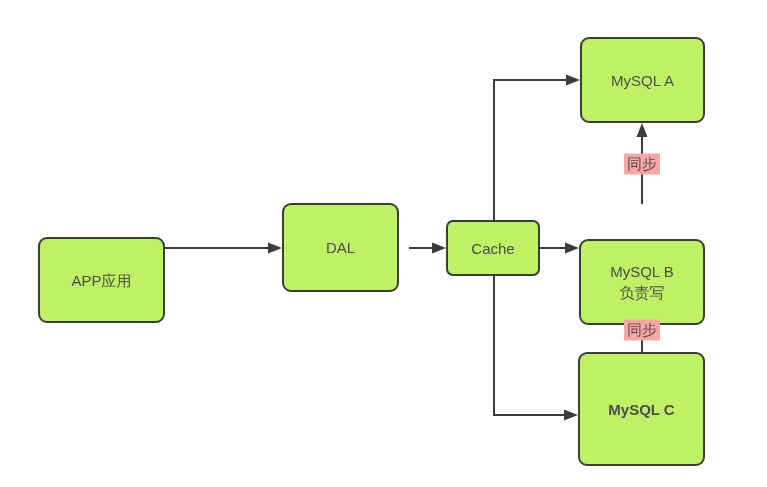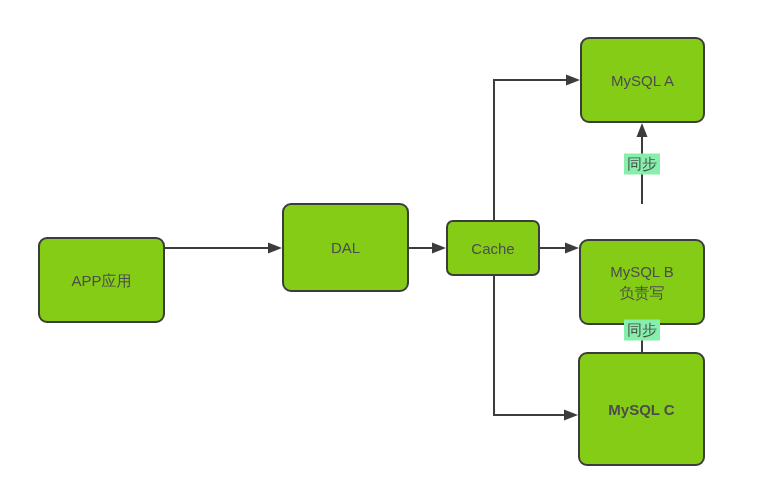--- a/index.html
+++ b/index.html
@@ -15,41 +15,41 @@
   .connector-layer {
     position: absolute;
     left: 0; top: 0;
     width: 767px; height: 487px;
   }
   .node {
     position: absolute;
     box-sizing: border-box;
     border: 2px solid #3c3c3c;
     border-radius: 9px;
-    background: #84cc16;
+    background: #bef264;
     display: flex;
     align-items: center;
     justify-content: center;
     text-align: center;
     color: #4d4d4d;
     font-size: 15px;
     line-height: 1.4;
     white-space: pre-line;
   }
   .node.square { border-radius: 7px; }
   .node-app     { left: 38px;  top: 204px; width: 127px; height: 86px; margin-top: 33px; }
-  .node-dal     { left: 282px; top: 203px; width: 127px; height: 89px; }
+  .node-dal     { left: 282px; top: 203px; width: 117px; height: 89px; }
   .node-cache   { left: 446px; top: 220px; width: 94px;  height: 56px; }
   .node-mysql-a { left: 580px; top: 37px;  width: 125px; height: 86px; }
   .node-mysql-b { left: 579px; top: 204px; width: 126px; height: 86px; margin-top: 35px; }
   .node-mysql-c { left: 578px; top: 352px; width: 127px; height: 114px; font-weight: bold; }
   .edge-label {
     position: absolute;
     transform: translate(-50%, -50%);
-    background: #86efac;
+    background: #fca5a5;
     padding: 1px 3px;
     color: #4d4d4d;
     font-size: 15px;
   }
   .edge-label-sync-up   { left: 642px; top: 164px; }
   .edge-label-sync-down { left: 642px; top: 330px; }
   .edge { stroke: #3c3c3c; stroke-width: 2; fill: none; }
   .arrowhead { fill: #3c3c3c; stroke: none; }
 </style>
 </head>

